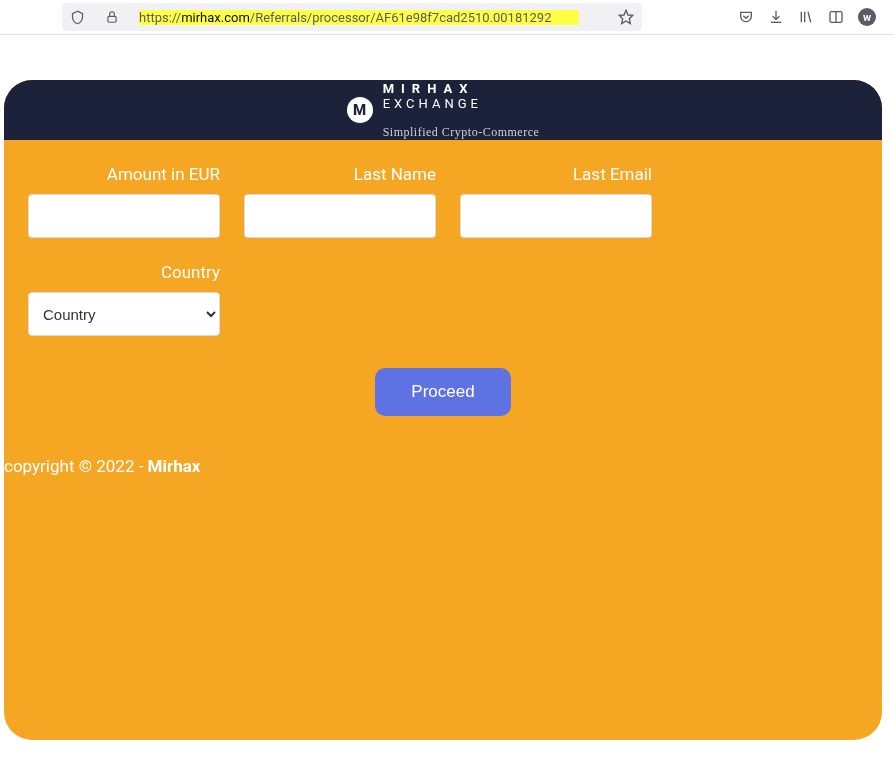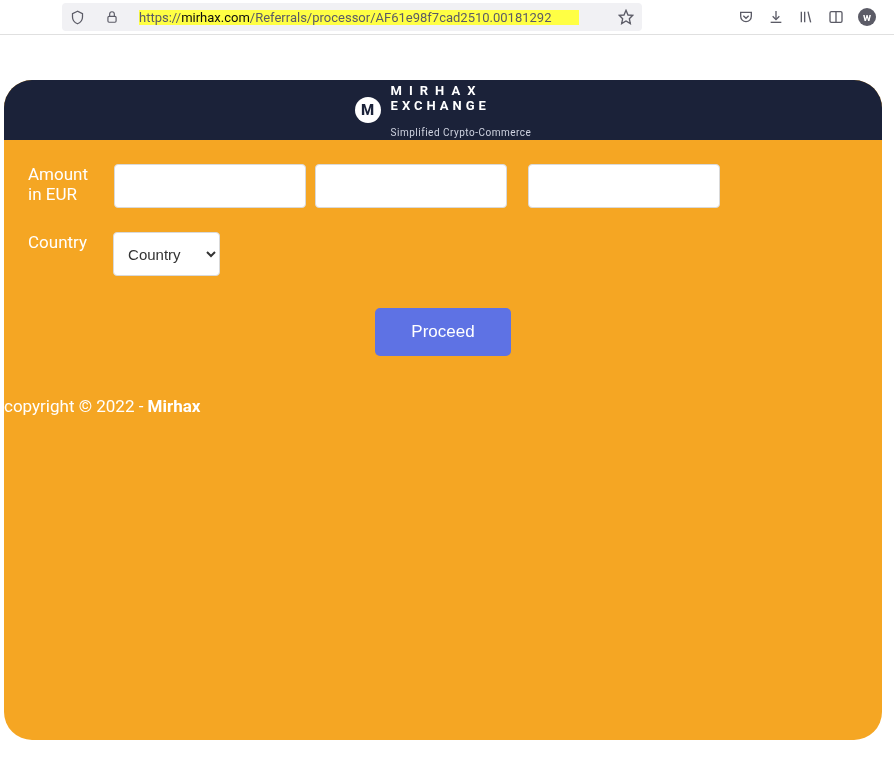--- a/index.html
+++ b/index.html
@@ -102,34 +102,34 @@
       border-radius: 50%;
       display: flex;
       align-items: center;
       justify-content: center;
       color: #1b2239;
       font-weight: 800;
       font-size: 15px;
     }
     .logo-text { display: flex; flex-direction: column; }
     .logo-line1 { letter-spacing: 7px; font-weight: 700; font-size: 13px; }
-    .logo-line2 { letter-spacing: 4px; font-weight: 700; font-size: 13px; }
-    .logo-tag { font-size: 10px; letter-spacing: 0.5px; margin-top: 14px; color: #cfd3e0; }
+    .logo-line2 { letter-spacing: 4px; font-weight: 400; font-size: 13px; }
+    .logo-tag { font-size: 12px; letter-spacing: 0.5px; margin-top: 14px; color: #cfd3e0; font-family: Liberation Serif, serif; }
 
     .form-grid {
       display: flex;
       flex-wrap: wrap;
       gap: 24px;
       padding: 24px 24px 0 24px;
     }
     .form-field {
       display: flex;
-      flex-direction: row;
-      align-items: flex-start;
-      gap: 26px;
+      flex-direction: column;
+      align-items: flex-end;
+      gap: 10px;
       width: 192px;
     }
     .form-label {
       color: #fff;
       font-size: 17px;
     }
     .form-input, .form-select {
       width: 192px;
       height: 44px;
       border: 1px solid #d9d9d9;
@@ -143,21 +143,21 @@
 
     .proceed-row {
       display: flex;
       justify-content: center;
       margin-top: 32px;
     }
     .proceed-btn {
       background: #5e72e4;
       color: #fff;
       border: none;
-      border-radius: 5px;
+      border-radius: 10px;
       padding: 14px 36px;
       font-size: 17px;
       cursor: pointer;
     }
     .copyright {
       text-align: left;
       color: #fff;
       font-size: 17px;
       margin-top: 40px;
     }

